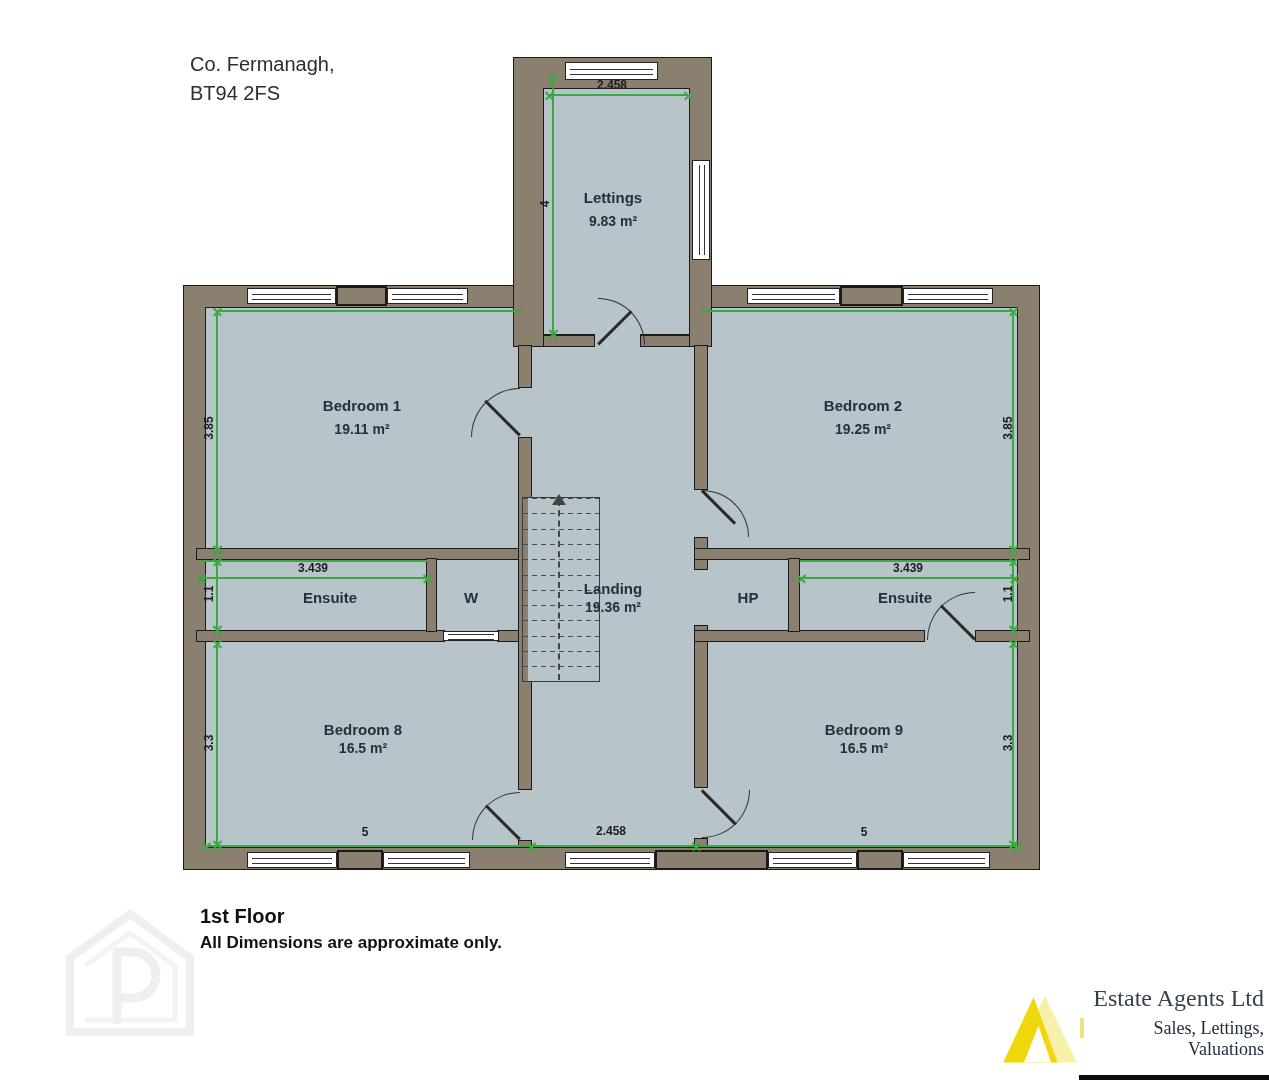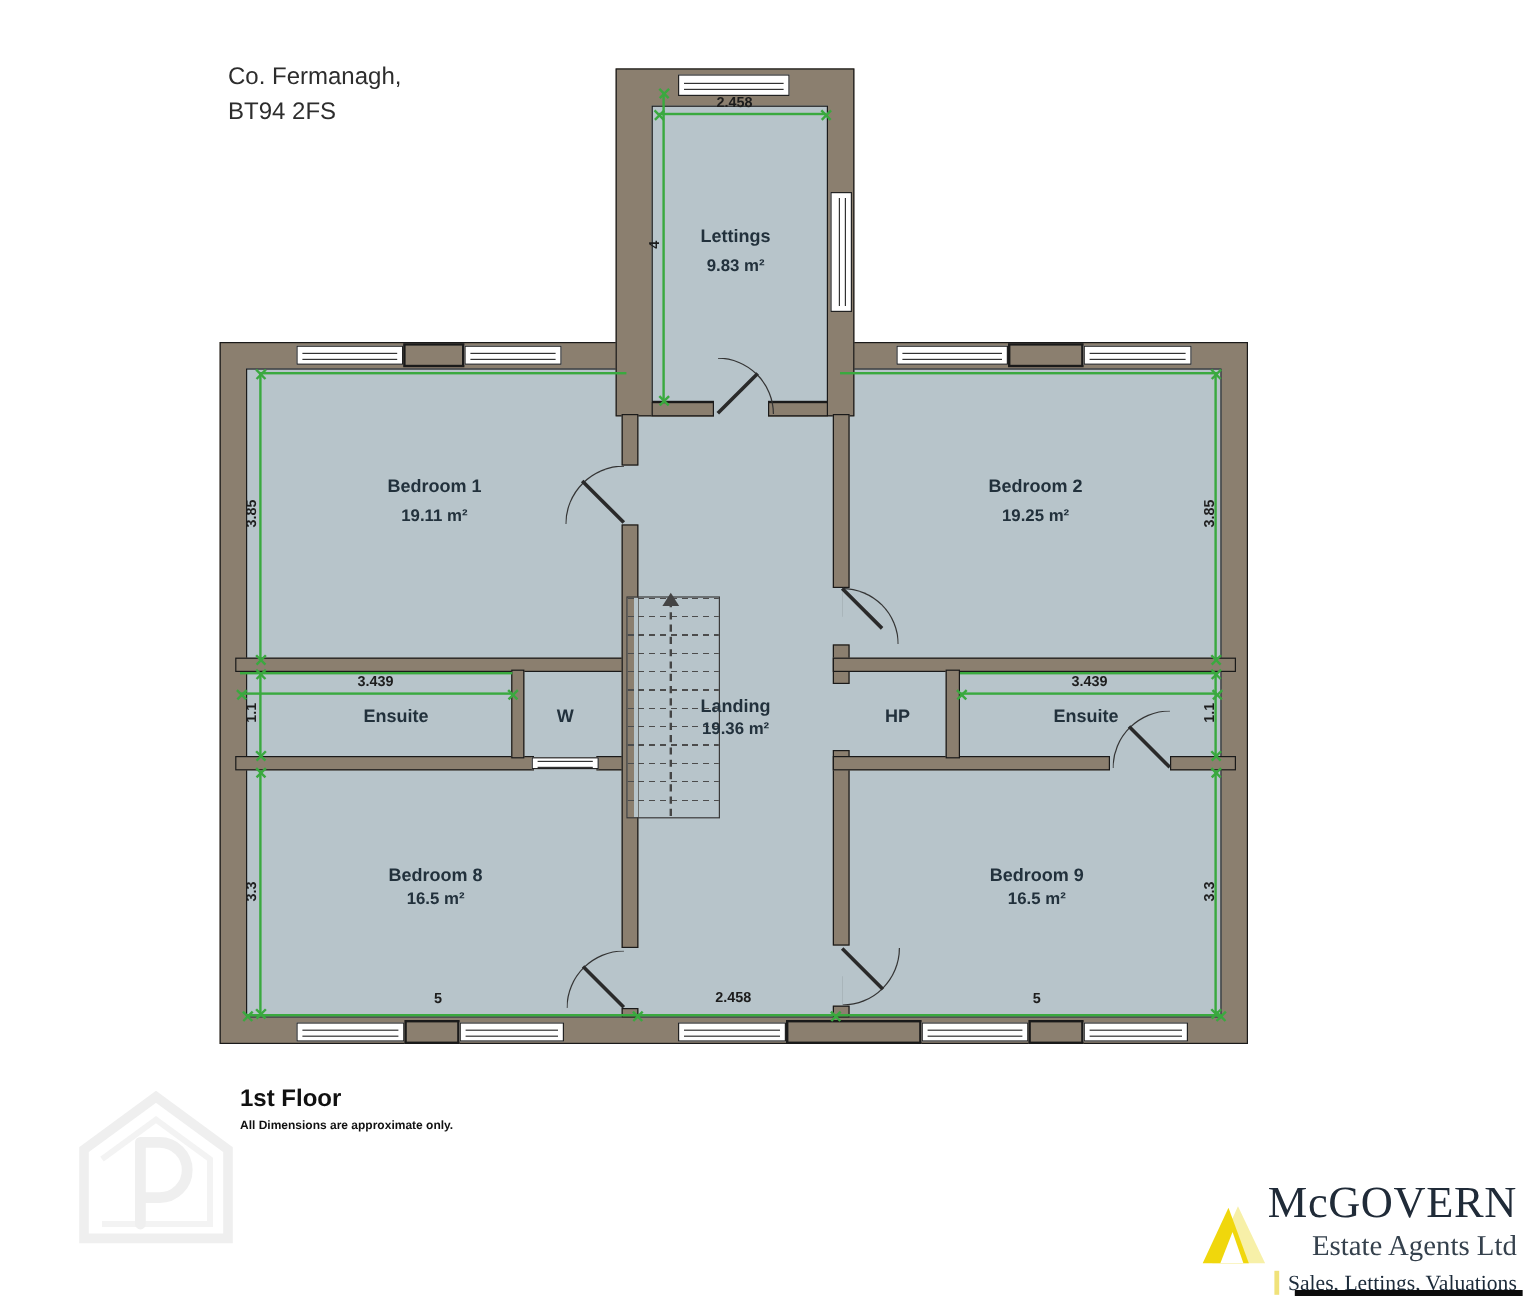--- a/index.html
+++ b/index.html
@@ -33,21 +33,21 @@
   .door-arc{position:absolute;}
   .leaf{position:absolute;height:2.5px;background:#2a2a2a;}
   .stairs{position:absolute;left:522px;top:497px;width:78px;height:185px;border:1px solid #3a3a3a;
     background-image:
       repeating-linear-gradient(90deg, rgba(183,196,202,0) 0 5px, var(--floor) 5px 9px),
       repeating-linear-gradient(180deg, #4c4c4c 0 1px, transparent 1px 15.3px);}
   .stair-mid{position:absolute;left:558px;top:500px;height:180px;width:0;border-left:2px dashed #444;}
   .stair-arrow{position:absolute;left:552px;top:494px;width:0;height:0;border-left:7px solid transparent;border-right:7px solid transparent;border-bottom:11px solid #444;}
   .address{position:absolute;left:190px;top:50px;font-size:20px;line-height:29px;color:#2d2d2d;}
   .floor-title{position:absolute;left:200px;top:905px;font-size:20px;font-weight:bold;color:#111;}
-  .floor-note{position:absolute;left:200px;top:933px;font-size:10px;font-weight:bold;color:#111;}
+  .floor-note{position:absolute;left:200px;top:933px;font-size:17px;font-weight:bold;color:#111;}
   .logo{position:absolute;left:1000px;top:983px;width:264px;display:flex;align-items:flex-start;}
   .logo-text{flex:1;text-align:right;font-family:"Liberation Serif",serif;}
   .logo-name{font-size:37px;color:var(--navy);letter-spacing:.5px;line-height:1.1;}
   .logo-sub{font-size:24px;color:#35414d;margin-top:2px;}
   .logo-tag{font-size:18px;color:#1c2b3a;margin-top:6px;display:flex;justify-content:flex-end;align-items:flex-start;gap:7px;}
   .tag-bar{display:inline-block;width:4px;height:20px;background:#f0e27a;}
   .bottom-bar{position:absolute;left:1079px;top:1075px;width:190px;height:5px;background:#0c0c0c;}
   .watermark{position:absolute;left:55px;top:900px;}
 </style>
 </head>
@@ -234,21 +234,20 @@
     </svg>
   </div>
 
   <div class="logo">
     <svg width="80" height="92" viewBox="0 0 100 100">
       <polygon points="18,92 56,8 96,92" fill="#f7f0a8"></polygon>
       <polygon points="4,92 42,10 72,92" fill="#f0d70c"></polygon>
       <polygon points="30,92 48,46 64,92" fill="#ffffff"></polygon>
     </svg>
     <div class="logo-text">
-      <div class="logo-name">McGOVERN</div>
       <div class="logo-sub">Estate Agents Ltd</div>
       <div class="logo-tag">
         <span class="tag-bar"></span>
         <span>Sales, Lettings, Valuations</span>
       </div>
     </div>
   </div>
 
   <div class="bottom-bar"></div>
 

